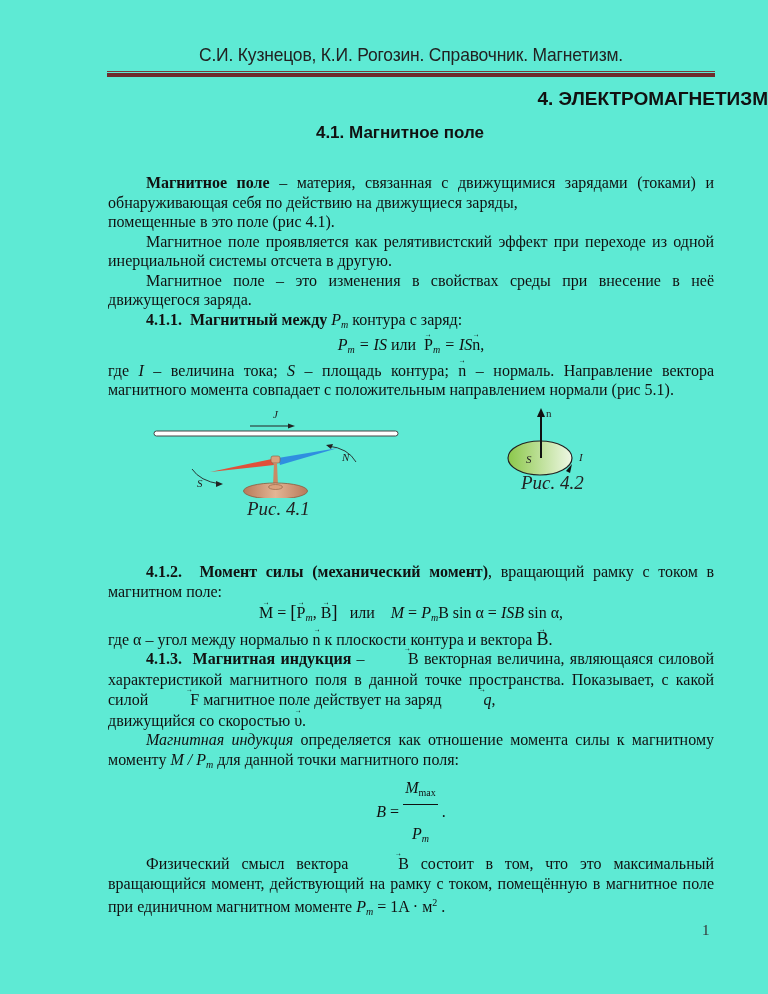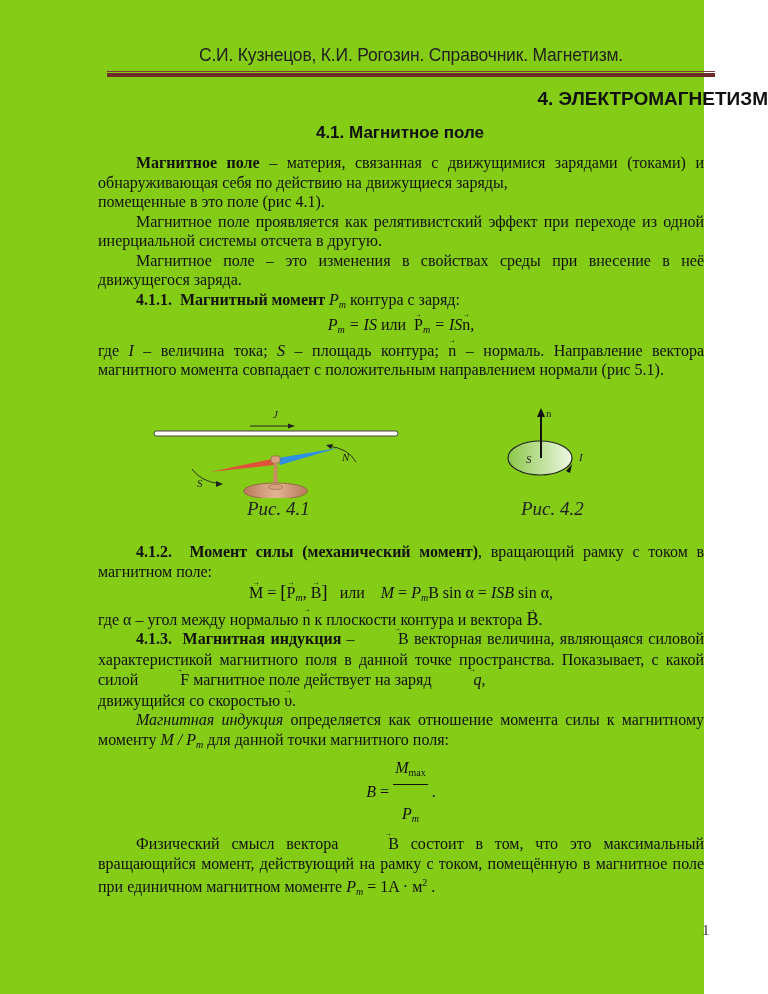--- a/index.html
+++ b/index.html
@@ -1,31 +1,31 @@
 <!DOCTYPE html>
 <html><head>
 <meta charset="utf-8">
 <style>
   html, body { margin: 0; padding: 0; background: #ffffff; }
   body { width: 768px; height: 994px; position: relative; overflow: hidden;
          font-family: "Liberation Serif", serif; color: #111; }
-  .page { position: absolute; left: 0; top: 0; width: 704px; height: 994px; background: #84cc16; }
+  .page { position: absolute; left: 0; top: 0; width: 768px; height: 994px; background: #5eead4; }
 
   .running-header { position: absolute; left: 107px; width: 608px; top: 44px; text-align: center;
          font-family: "Liberation Sans", sans-serif; font-size: 19px; letter-spacing: -0.2px;
          transform: scaleX(0.92); transform-origin: center; color: #222; }
   .rule-thin { position: absolute; left: 107px; width: 608px; top: 71px; height: 1px; background: #7a3a3a; }
   .rule-thick { position: absolute; left: 107px; width: 608px; top: 73px; height: 4px; background: #6e2c2c; }
 
   .chapter-title { position: absolute; left: 0; width: 768px; top: 88px; text-align: right;
          font-family: "Liberation Sans", sans-serif; font-weight: bold; font-size: 19px; }
   .section-title { position: absolute; left: 16px; width: 768px; top: 123px; text-align: center;
          font-family: "Liberation Sans", sans-serif; font-weight: bold; font-size: 17px; }
 
-  .body-text { position: absolute; left: 98px; width: 606px; font-size: 16px; line-height: 19.5px; text-align: justify; }
+  .body-text { position: absolute; left: 108px; width: 606px; font-size: 16px; line-height: 19.5px; text-align: justify; margin-top: 20px; }
   .body-text p { margin: 0; }
   .indent { text-indent: 38px; }
   .last-left { text-align-last: left; }
   .b { font-weight: bold; }
   .i { font-style: italic; }
   .formula { text-align: center; font-size: 16px; }
   .vec { position: relative; display: inline-block; }
   .vec::before { content: "\2192"; position: absolute; left: 50%; transform: translateX(-50%) scaleX(0.7);
          top: -11px; font-size: 10px; font-style: normal; }
   sub { font-size: 10px; vertical-align: -3px; font-style: italic; }
@@ -50,21 +50,21 @@
   <div class="rule-thick"></div>
 
   <div class="chapter-title">4. ЭЛЕКТРОМАГНЕТИЗМ</div>
   <div class="section-title">4.1. Магнитное поле</div>
 
   <div class="body-text" style="top:153px;">
     <p class="indent last-left"><span class="b">Магнитное поле</span><span> – материя, связанная с движущимися зарядами (токами) и обнаруживающая себя по действию на движущиеся заряды,</span></p>
     <p>помещенные в это поле (рис 4.1).</p>
     <p class="indent">Магнитное поле проявляется как релятивистский эффект при переходе из одной инерциальной системы отсчета в другую.</p>
     <p class="indent">Магнитное поле – это изменения в свойствах среды при внесение в неё движущегося заряда.</p>
-    <p class="indent"><span class="b">4.1.1.</span>&nbsp;&nbsp;<span class="b">Магнитный момент</span> <span class="i">P</span><sub>m</sub><span> контура с заряд:</span></p>
+    <p class="indent"><span class="b">4.1.1.</span>&nbsp;&nbsp;<span class="b">Магнитный между</span> <span class="i">P</span><sub>m</sub><span> контура с заряд:</span></p>
     <p class="formula" style="padding:1px 0 1px;"><span class="i">P</span><sub>m</sub><span class="i"> = IS</span><span> или </span>&nbsp;<span class="vec">P</span><sub>m</sub><span class="i"> = IS</span><span class="vec">n</span><span>,</span></p>
     <p><span>где </span><span class="i">I</span><span> – величина тока; </span><span class="i">S</span><span> – площадь контура; </span><span class="vec">n</span><span> – нормаль. Направление вектора магнитного момента совпадает с положительным направлением нормали (рис 5.1).</span></p>
   </div>
 
   <svg class="fig" style="left:150px; top:398px;" width="270" height="100" viewBox="0 0 270 100">
     <defs>
       <linearGradient id="baseGrad" x1="0" x2="1" y1="0" y2="0">
         <stop offset="0" stop-color="#b8795a"></stop>
           <stop offset="0.5" stop-color="#e3b594"></stop>
           <stop offset="1" stop-color="#b8795a"></stop>
@@ -99,21 +99,21 @@
       </linearGradient>
     </defs>
     <ellipse cx="40" cy="50" rx="32" ry="17" fill="url(#diskGrad)" stroke="#222" stroke-width="1.2"></ellipse>
     <polygon points="66,63 72,56 70,65" fill="#111"></polygon>
     <line x1="41" y1="50" x2="41" y2="6" stroke="#111" stroke-width="2"></line>
     <polygon points="41,0 37,9 45,9" fill="#111"></polygon>
     <text x="46" y="9" font-size="11" font-family="Liberation Serif, serif" fill="#222">n</text>
     <text x="26" y="55" font-size="11" font-style="italic" font-family="Liberation Serif, serif" fill="#222">S</text>
     <text x="79" y="53" font-size="11" font-style="italic" font-family="Liberation Serif, serif" fill="#222">I</text>
   </svg>
-  <div class="fig-caption" style="left:521px; top:498px;font-style:italic;">Рис. 4.2</div>
+  <div class="fig-caption" style="left:521px; top:472px;font-style:italic;">Рис. 4.2</div>
 
   <div class="body-text" style="top:542px;">
     <p class="indent"><span class="b">4.1.2.</span>&nbsp;&nbsp;<span class="b">Момент силы (механический момент)</span><span>, вращающий рамку с током в магнитном поле:</span></p>
     <p class="formula" style="padding:1px 0 0;"><span class="vec">M</span><span> = </span><span style="font-size:19px;">[</span><span class="vec">P</span><sub>m</sub>, <span class="vec">B</span><span style="font-size:19px;">]</span>&nbsp;&nbsp;&nbsp;<span>или</span>&nbsp;&nbsp;&nbsp;&nbsp;<span class="i">M</span><span> = </span><span class="i">P</span><sub>m</sub><span>B sin α = </span><span class="i">ISB</span><span> sin α,</span></p>
     <p style="padding-top:2px;"><span>где α – угол между нормалью </span><span class="vec">n</span><span> к плоскости контура и вектора </span><span class="vec" style="font-size:18px;">B</span><span>.</span></p>
     <p class="indent" style="line-height:20.5px;"><span class="b">4.1.3.</span>&nbsp;&nbsp;<span class="b">Магнитная индукция</span><span> – </span><span class="vec">B</span><span> векторная величина, являющаяся силовой характеристикой магнитного поля в данной точке пространства. Показывает, с какой силой </span><span class="vec">F</span><span> магнитное поле действует на заряд </span><span class="vec i">q</span><span>,</span></p>
     <p><span>движущийся со скоростью </span><span class="vec">υ</span><span>.</span></p>
     <p class="indent"><span class="i">Магнитная индукция</span><span> определяется как отношение момента силы к магнитному моменту </span><span class="i">M / P</span><sub>m</sub><span> для данной точки магнитного поля:</span></p>
     <p class="formula" style="padding:4px 0 6px;"><span class="i">B</span><span> = </span><span class="frac"><span class="num"><span class="i">M</span><sub style="font-style:normal;">max</sub></span><span class="den"><span class="i">P</span><sub>m</sub></span></span>&nbsp;<span>.</span></p>
     <p class="indent"><span>Физический смысл вектора </span><span class="vec">B</span><span> состоит в том, что это максимальный вращающийся момент, действующий на рамку с током, помещённую в магнитное поле при единичном магнитном моменте </span><span class="i">P</span><sub>m</sub><span> = 1A · м</span><sup>2</sup><span> .</span></p>

